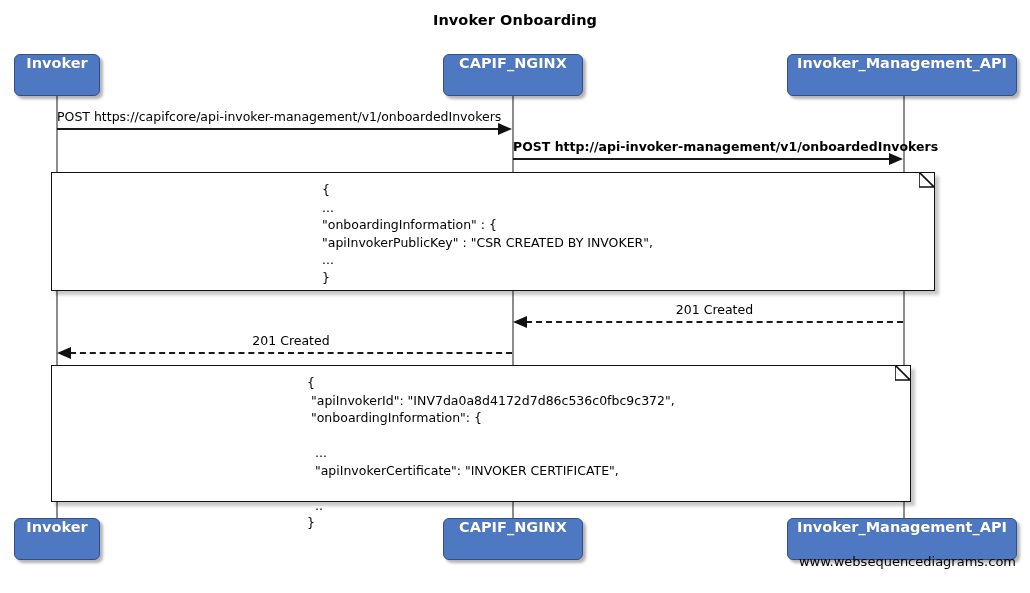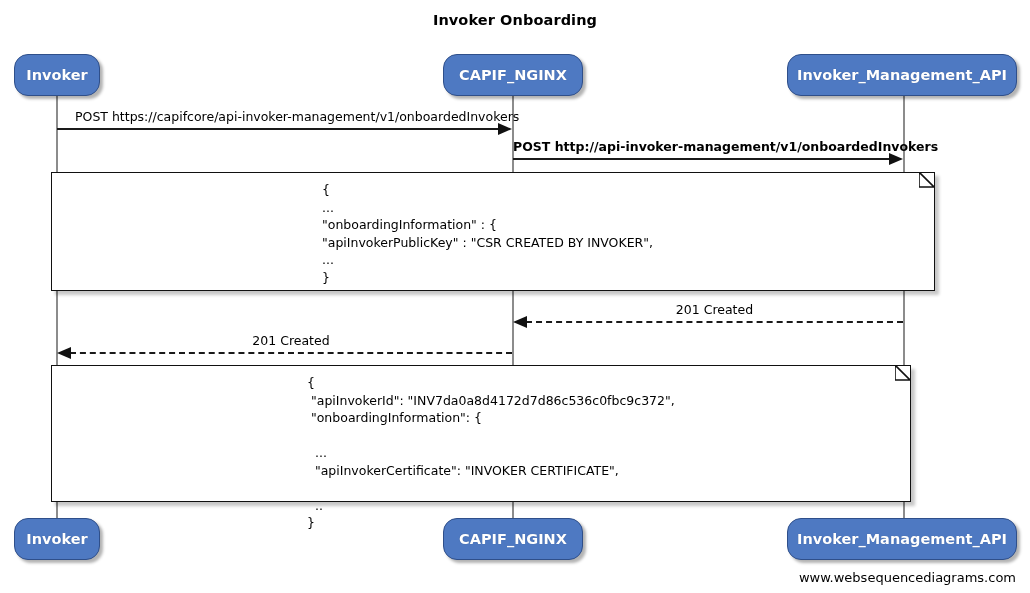--- a/index.html
+++ b/index.html
@@ -35,27 +35,27 @@
     width: 2px;
     background: #8c8c8c;
   }
 
   
   .participant {
     position: absolute;
     box-sizing: border-box;
     background: #4E79C2;
     border: 1px solid #2F4F8A;
-    border-radius: 14px;
+    border-radius: 6px;
     box-shadow: 3px 3px 3px rgba(0,0,0,0.30);
     color: #ffffff;
     font-size: 14.5px;
     font-weight: bold;
     display: flex;
-    align-items: center;
+    align-items: flex-start;
     justify-content: center;
     white-space: nowrap;
     text-shadow: 0 0 1px rgba(0,0,0,0.25);
   }
 
   
   .msg {
     position: absolute;
     height: 0;
   }
@@ -118,21 +118,21 @@
     font-size: 12.5px;
     color: #000000;
     white-space: pre;
     line-height: 17.5px;
   }
 
   
   .footer {
     position: absolute;
     right: 14px;
-    bottom: 8px;
+    bottom: 24px;
     font-size: 13px;
     color: #000000;
   }
 </style>
 </head>
 <body>
 
 <div id="canvas">
 
   <div class="diagram-title">Invoker Onboarding</div>
@@ -157,21 +157,21 @@
   <div class="participant" style="left:443px; top:518px; width:140px; height:42px;">
     <span>CAPIF_NGINX</span>
   </div>
   <div class="participant" style="left:787px; top:518px; width:230px; height:42px;">
     <span>Invoker_Management_API</span>
   </div>
 
   <div class="msg" style="left:57px; top:128px; width:456px;">
     <div class="line-solid" style="width:443px;"></div>
     <div class="arrowhead right" style="left:441px;"></div>
-    <div class="msg-label" style="left:0px; top:-19px; width:443px;padding-left:18px;">POST https://capifcore/api-invoker-management/v1/onboardedInvokers</div>
+    <div class="msg-label" style="left:0px; top:-19px; width:443px;">POST https://capifcore/api-invoker-management/v1/onboardedInvokers</div>
   </div>
 
   <div class="msg" style="left:513px; top:158px; width:391px;">
     <div class="line-solid" style="width:378px;"></div>
     <div class="arrowhead right" style="left:376px;"></div>
     <div class="msg-label" style="left:0px; top:-19px; width:378px;font-weight:bold;">POST http://api-invoker-management/v1/onboardedInvokers</div>
   </div>
 
   <div class="note" style="left:51px; top:172px; width:884px; height:119px;">
     <div class="note-corner-cut"></div>

